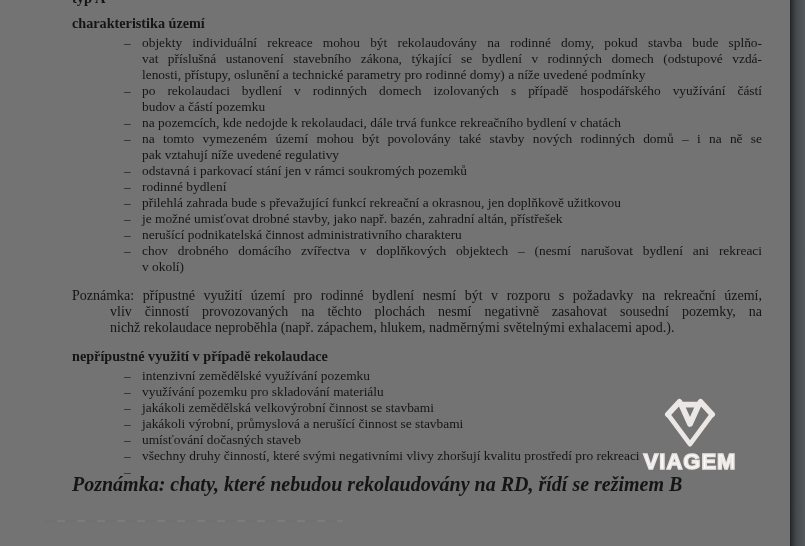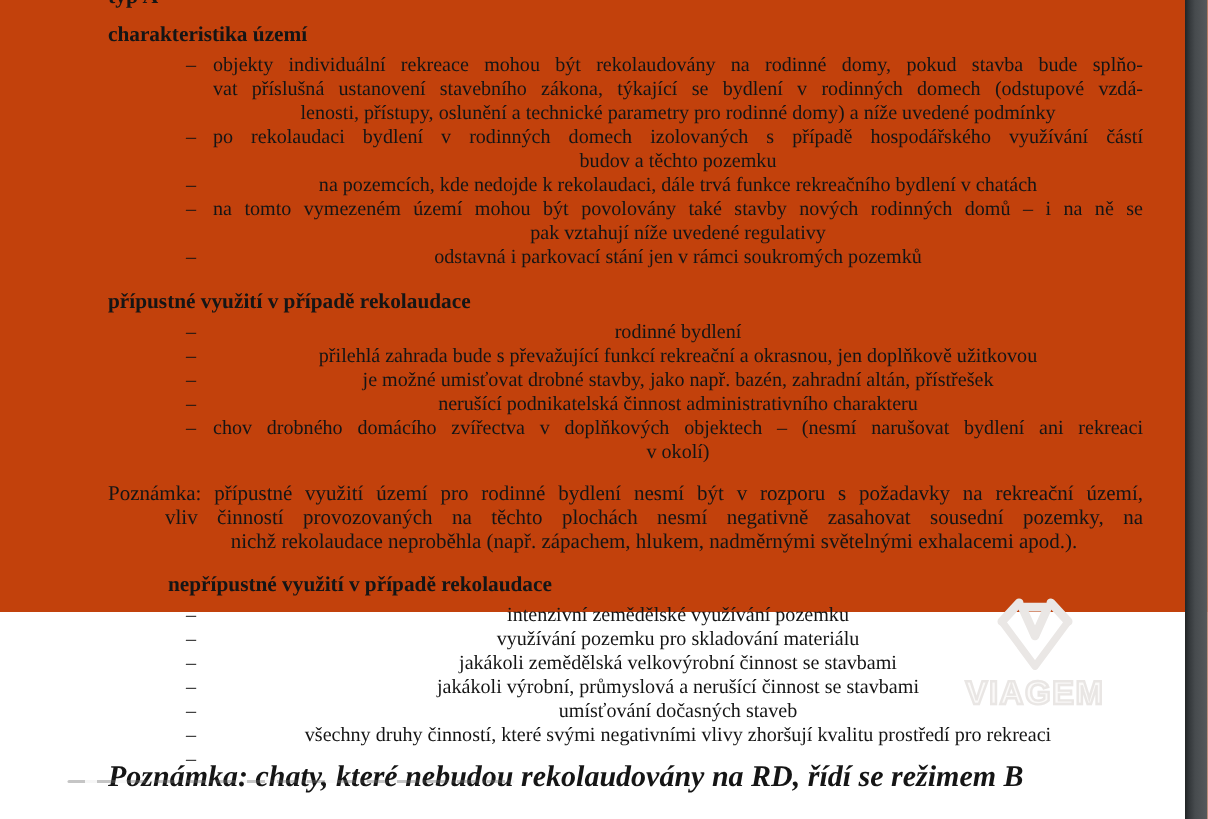--- a/index.html
+++ b/index.html
@@ -1,35 +1,35 @@
 <!DOCTYPE html>
 <html><head>
 <meta charset="utf-8">
 <style>
   html,body{margin:0;padding:0;}
   body{
     width:805px;height:546px;overflow:hidden;background:#ffffff;
     font-family:"Liberation Serif", serif;color:#151515;
   }
-  .page{position:relative;width:805px;height:408px;background:#c2410c;}
+  .page{position:relative;width:805px;height:546px;background:#737373;}
 
   
   .clip-top{position:absolute;left:72px;top:0;height:8px;width:200px;overflow:hidden;}
   .clip-top span{display:block;margin-top:-10px;font-weight:bold;font-size:14.5px;line-height:16px;}
 
   .content{position:absolute;left:72px;top:0;width:690px;padding-top:15px;}
 
   .content h2{font-size:14.2px;font-weight:bold;margin:0 0 4px 0;line-height:16px;}
   .content h2.gap{margin-top:14px;}
-  .content h2.gap2{margin-top:12px;margin-left:40px;}
+  .content h2.gap2{margin-top:12px;}
 
   ul.blist{margin:0;padding:0;list-style:none;}
   ul.blist li{position:relative;padding-left:70px;font-size:13.4px;line-height:16px;}
   ul.blist .dash{position:absolute;left:52px;top:0;}
-  .line{min-height:16px;text-align:center;}
+  .line{min-height:16px;}
   .line.just{text-align:justify;text-align-last:justify;}
 
   .note{margin-top:13px;font-size:14px;line-height:16px;}
   .note .cont{margin-left:38px;}
 
   .footer-note{margin:12px 0 0 0;font-weight:bold;font-style:italic;font-size:20px;line-height:16px;}
 
   
   .watermark{position:absolute;left:628px;top:398px;width:124px;text-align:center;pointer-events:none;}
   .watermark svg{display:block;margin:0 auto;}
@@ -67,38 +67,37 @@
     <ul class="blist">
         <li>
           <span class="dash">–</span>
           <div class="line just">objekty individuální rekreace mohou být rekolaudovány na rodinné domy, pokud stavba bude splňo-</div>
           <div class="line just">vat příslušná ustanovení stavebního zákona, týkající se bydlení v rodinných domech (odstupové vzdá-</div>
           <div class="line">lenosti, přístupy, oslunění a technické parametry pro rodinné domy) a níže uvedené podmínky</div>
         </li>
         <li>
           <span class="dash">–</span>
           <div class="line just">po rekolaudaci bydlení v rodinných domech izolovaných s případě hospodářského využívání částí</div>
-          <div class="line">budov a těchto pozemku</div>
+          <div class="line">budov a částí pozemku</div>
         </li>
         <li>
           <span class="dash">–</span>
           <div class="line">na pozemcích, kde nedojde k rekolaudaci, dále trvá funkce rekreačního bydlení v chatách</div>
         </li>
         <li>
           <span class="dash">–</span>
           <div class="line just">na tomto vymezeném území mohou být povolovány také stavby nových rodinných domů – i na ně se</div>
           <div class="line">pak vztahují níže uvedené regulativy</div>
         </li>
         <li>
           <span class="dash">–</span>
           <div class="line">odstavná i parkovací stání jen v rámci soukromých pozemků</div>
         </li>
       </ul>
 
-    <h2 class="gap">přípustné využití v případě rekolaudace</h2>
     <ul class="blist">
         <li>
           <span class="dash">–</span>
           <div class="line">rodinné bydlení</div>
         </li>
         <li>
           <span class="dash">–</span>
           <div class="line">přilehlá zahrada bude s převažující funkcí rekreační a okrasnou, jen doplňkově užitkovou</div>
         </li>
         <li>

